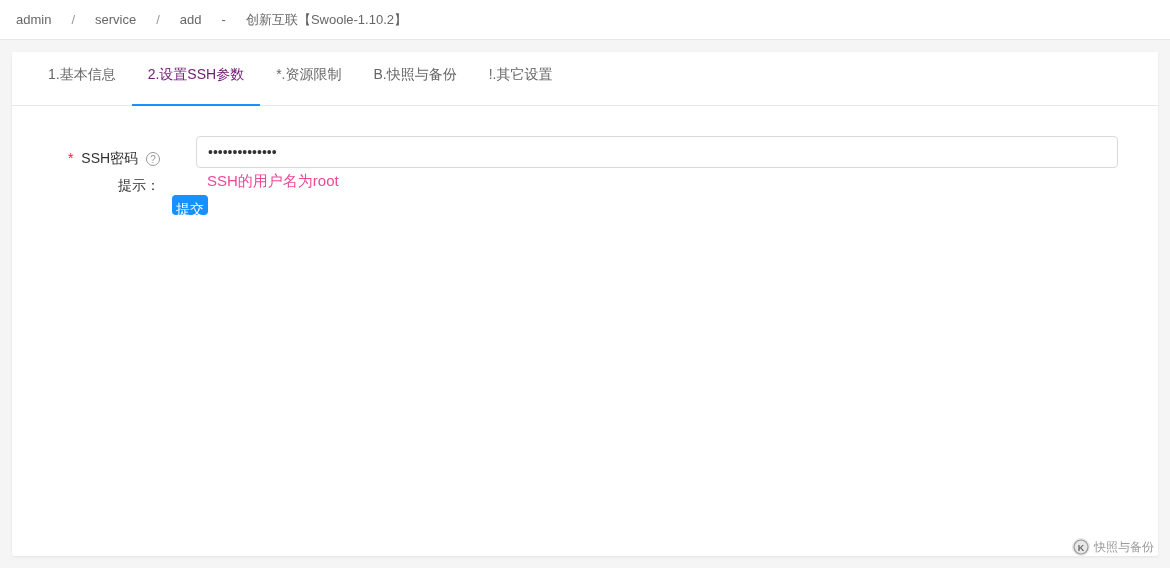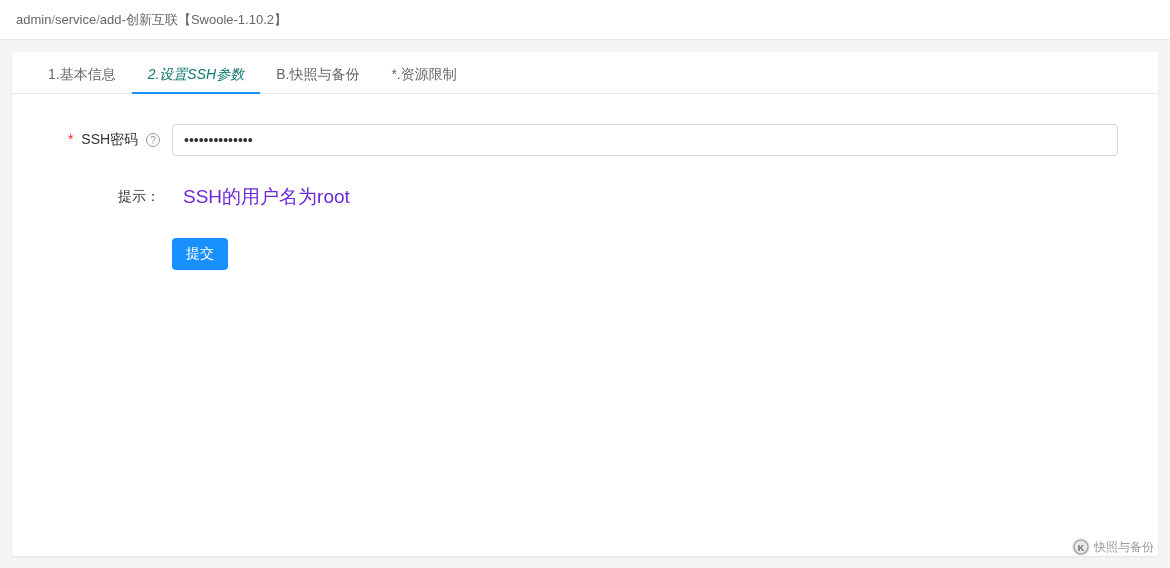--- a/index.html
+++ b/index.html
@@ -13,21 +13,21 @@
       overflow: hidden;
     }
 
     
     .breadcrumb-bar {
       background: #fff;
       border-bottom: 1px solid #e8e8e8;
       padding: 8px 16px;
       display: flex;
       align-items: center;
-      gap: 0;
+      gap: 20px;
       font-size: 13px;
       color: #666;
       height: 40px;
     }
     .breadcrumb-bar span {
       color: #666;
     }
     .breadcrumb-bar .separator {
       color: #999;
     }
@@ -42,44 +42,43 @@
     }
 
     
     .tabs {
       display: flex;
       border-bottom: 1px solid #e8e8e8;
       padding: 0 20px;
       background: #fff;
     }
     .tab-item {
-      padding: 14px 16px 8px;
+      padding: 14px 16px 20px;
       cursor: pointer;
       font-size: 14px;
       color: #666;
       border-bottom: 2px solid transparent;
       margin-bottom: -1px;
       white-space: nowrap;
     }
     .tab-item.active {
-      color: #0f766e;
+      color: #701a75;
       border-bottom: 2px solid #1890ff;
       font-weight: 500;
-      font-style: italic;
     }
 
     
     .form-area {
       padding: 30px 0;
     }
     .form-row {
       display: flex;
-      align-items: center;
-      margin-bottom: 24px;
+      align-items: flex-end;
       padding: 0 40px;
+      gap: 24px;
     }
     .form-label {
       width: 120px;
       text-align: right;
       padding-right: 12px;
       font-size: 14px;
       color: #333;
       flex-shrink: 0;
     }
     .form-label .required {
@@ -109,35 +108,35 @@
       font-size: 14px;
       color: #333;
       outline: none;
       transition: border-color 0.2s;
     }
     .form-control::placeholder {
       color: #bfbfbf;
     }
     .hint-text {
       flex: 1;
-      font-size: 19px;
-      color: #6d28d9;
+      font-size: 15px;
+      color: #ec4899;
       padding: 4px 11px;
     }
 
     
     .submit-btn {
       background: #1890ff;
       color: #fff;
       border: none;
       border-radius: 4px;
-      padding: 6px 14px;
+      padding: 6px 4px;
       font-size: 14px;
       cursor: pointer;
-      height: 32px;
+      height: 20px;
       transition: background 0.2s;
     }
 
     .form-action-row {
       display: flex;
       align-items: center;
       margin-bottom: 24px;
       padding: 0 40px 0 160px;
     }
 
@@ -176,22 +175,23 @@
   <span>add</span>
   <span> - </span>
   <span>创新互联【Swoole-1.10.2】</span>
 </div>
 
 <div class="main-content">
 
   <div class="tabs">
     <div class="tab-item">1.基本信息</div>
     <div class="tab-item active">2.设置SSH参数</div>
+    <div class="tab-item">*.资源限制</div>
     <div class="tab-item">B.快照与备份</div>
-    <div class="tab-item">*.资源限制</div>
+    <div class="tab-item">!.其它设置</div>
   </div>
 
   <div class="form-area">
 
     <div class="form-row">
       <div class="form-label">
         <span class="required">*</span>
         <span>SSH密码</span>
         <span class="help-icon">?</span>
       </div>

